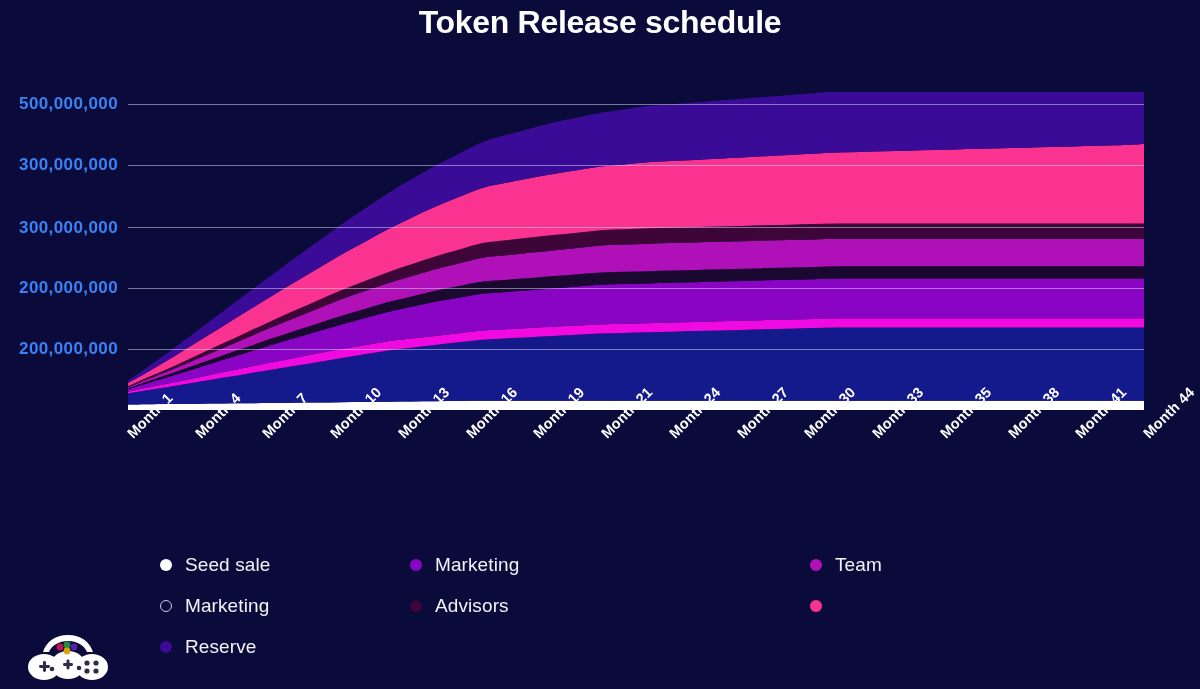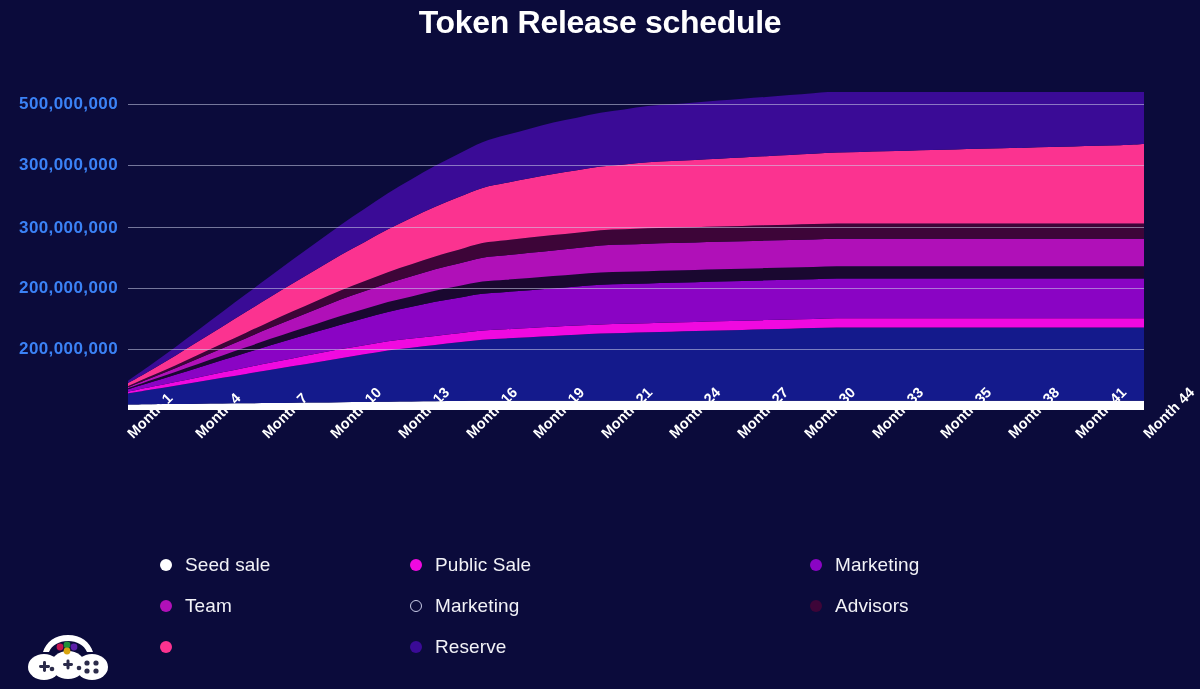--- a/index.html
+++ b/index.html
@@ -140,24 +140,20 @@
       <div class="xtick" style="left: 936.8px;">Month 35</div>
       <div class="xtick" style="left: 1004.53px;">Month 38</div>
       <div class="xtick" style="left: 1072.27px;">Month 41</div>
       <div class="xtick" style="left: 1140px;">Month 44</div>
     </div>
 
   <div class="legend" id="legend">
       <div class="legend-item">
         <span class="legend-dot" style="background: rgb(255, 255, 255);"></span>
         <span class="legend-label">Seed sale</span>
-      </div>
-      <div class="legend-item">
-        <span class="legend-dot" style="background: rgb(240, 9, 224);"></span>
-        <span class="legend-label">Public Sale</span>
       </div>
       <div class="legend-item">
         <span class="legend-dot" style="background: rgb(138, 4, 196);"></span>
         <span class="legend-label">Marketing</span>
       </div>
       <div class="legend-item">
         <span class="legend-dot" style="background: rgb(176, 16, 184);"></span>
         <span class="legend-label">Team</span>
       </div>
       <div class="legend-item">

